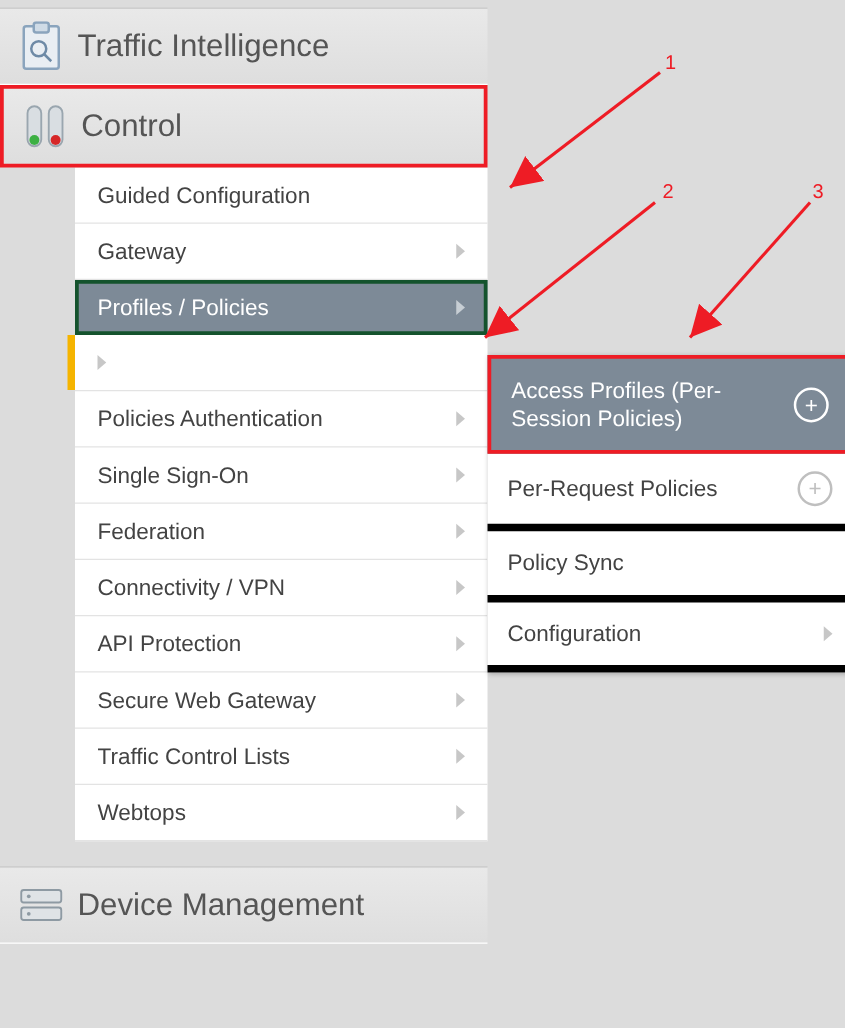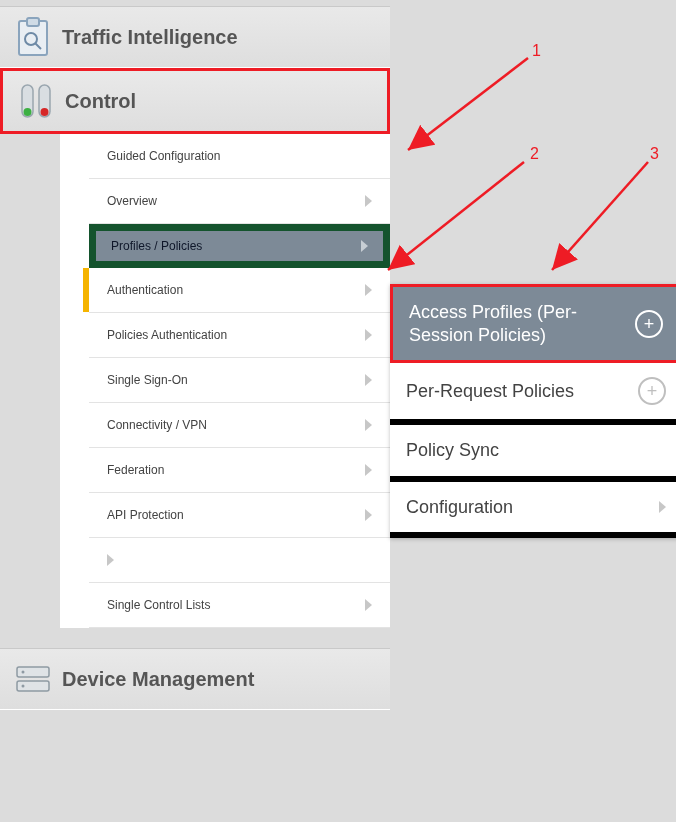--- a/index.html
+++ b/index.html
@@ -35,49 +35,48 @@
   }
   .nav-item .icon-slot {
     width: 42px;
     height: 42px;
     display: flex;
     align-items: center;
     justify-content: center;
     margin-right: 8px;
   }
   .nav-item .label {
-    font-size: 20px;
-    font-weight: 700;
+    font-size: 25px;
+    font-weight: 400;
     color: #555;
   }
   .nav-item.expanded {
     border: 3px solid #ee1c25;
     height: 60px;
   }
   .sub-nav {
     margin-left: 60px;
     background: #fff;
   }
   .sub-item {
     display: flex;
     align-items: center;
     height: 44px;
     padding: 0 18px;
     border-bottom: 1px solid #e3e3e3;
-    font-size: 12px;
+    font-size: 18px;
     color: #434343;
     justify-content: space-between;
     cursor: pointer;
     position: relative;
-    margin-left: 29px;
   }
   .sub-item.selected {
     background: #7d8a97;
-    color: #0f172a;
-    border: 7px solid #14532d;
+    color: #ffffff;
+    border: 3px solid #14532d;
     height: 44px;
     box-sizing: border-box;
     padding: 0 15px;
     text-align: right;
   }
   .sub-item.selected .chevron { border-left-color: #c7ced4; }
   .sub-item.auth {
     position: relative;
   }
   .sub-item.auth::before {
@@ -178,56 +177,60 @@
       </svg>
     </span>
     <span class="label">Control</span>
   </div>
 
   <div class="sub-nav">
     <div class="sub-item">
       <span>Guided Configuration</span>
     </div>
     <div class="sub-item">
-      <span>Overview</span>
+      <span>Gateway</span>
       <span class="chevron"></span>
     </div>
     <div class="sub-item selected">
       <span>Profiles / Policies</span>
       <span class="chevron"></span>
     </div>
     <div class="sub-item auth">
-      <span>Authentication</span>
       <span class="chevron"></span>
     </div>
     <div class="sub-item">
       <span>Policies Authentication</span>
       <span class="chevron"></span>
     </div>
     <div class="sub-item">
       <span>Single Sign-On</span>
       <span class="chevron"></span>
     </div>
     <div class="sub-item">
+      <span>Federation</span>
+      <span class="chevron"></span>
+    </div>
+    <div class="sub-item">
       <span>Connectivity / VPN</span>
       <span class="chevron"></span>
     </div>
     <div class="sub-item">
-      <span>Federation</span>
-      <span class="chevron"></span>
-    </div>
-    <div class="sub-item">
       <span>API Protection</span>
       <span class="chevron"></span>
     </div>
     <div class="sub-item">
-      <span class="chevron"></span>
-    </div>
-    <div class="sub-item">
-      <span>Single Control Lists</span>
+      <span>Secure Web Gateway</span>
+      <span class="chevron"></span>
+    </div>
+    <div class="sub-item">
+      <span>Traffic Control Lists</span>
+      <span class="chevron"></span>
+    </div>
+    <div class="sub-item">
+      <span>Webtops</span>
       <span class="chevron"></span>
     </div>
   </div>
 
   <div class="nav-item" style="margin-top:20px">
     <span class="icon-slot">
       <svg width="36" height="30" viewBox="0 0 36 30">
         <rect x="2" y="3" width="32" height="10" rx="2" fill="#dfe3e6" stroke="#8e9aa3" stroke-width="1.5"></rect>
         <rect x="2" y="17" width="32" height="10" rx="2" fill="#dfe3e6" stroke="#8e9aa3" stroke-width="1.5"></rect>
         <circle cx="8" cy="8" r="1.5" fill="#8e9aa3"></circle>

